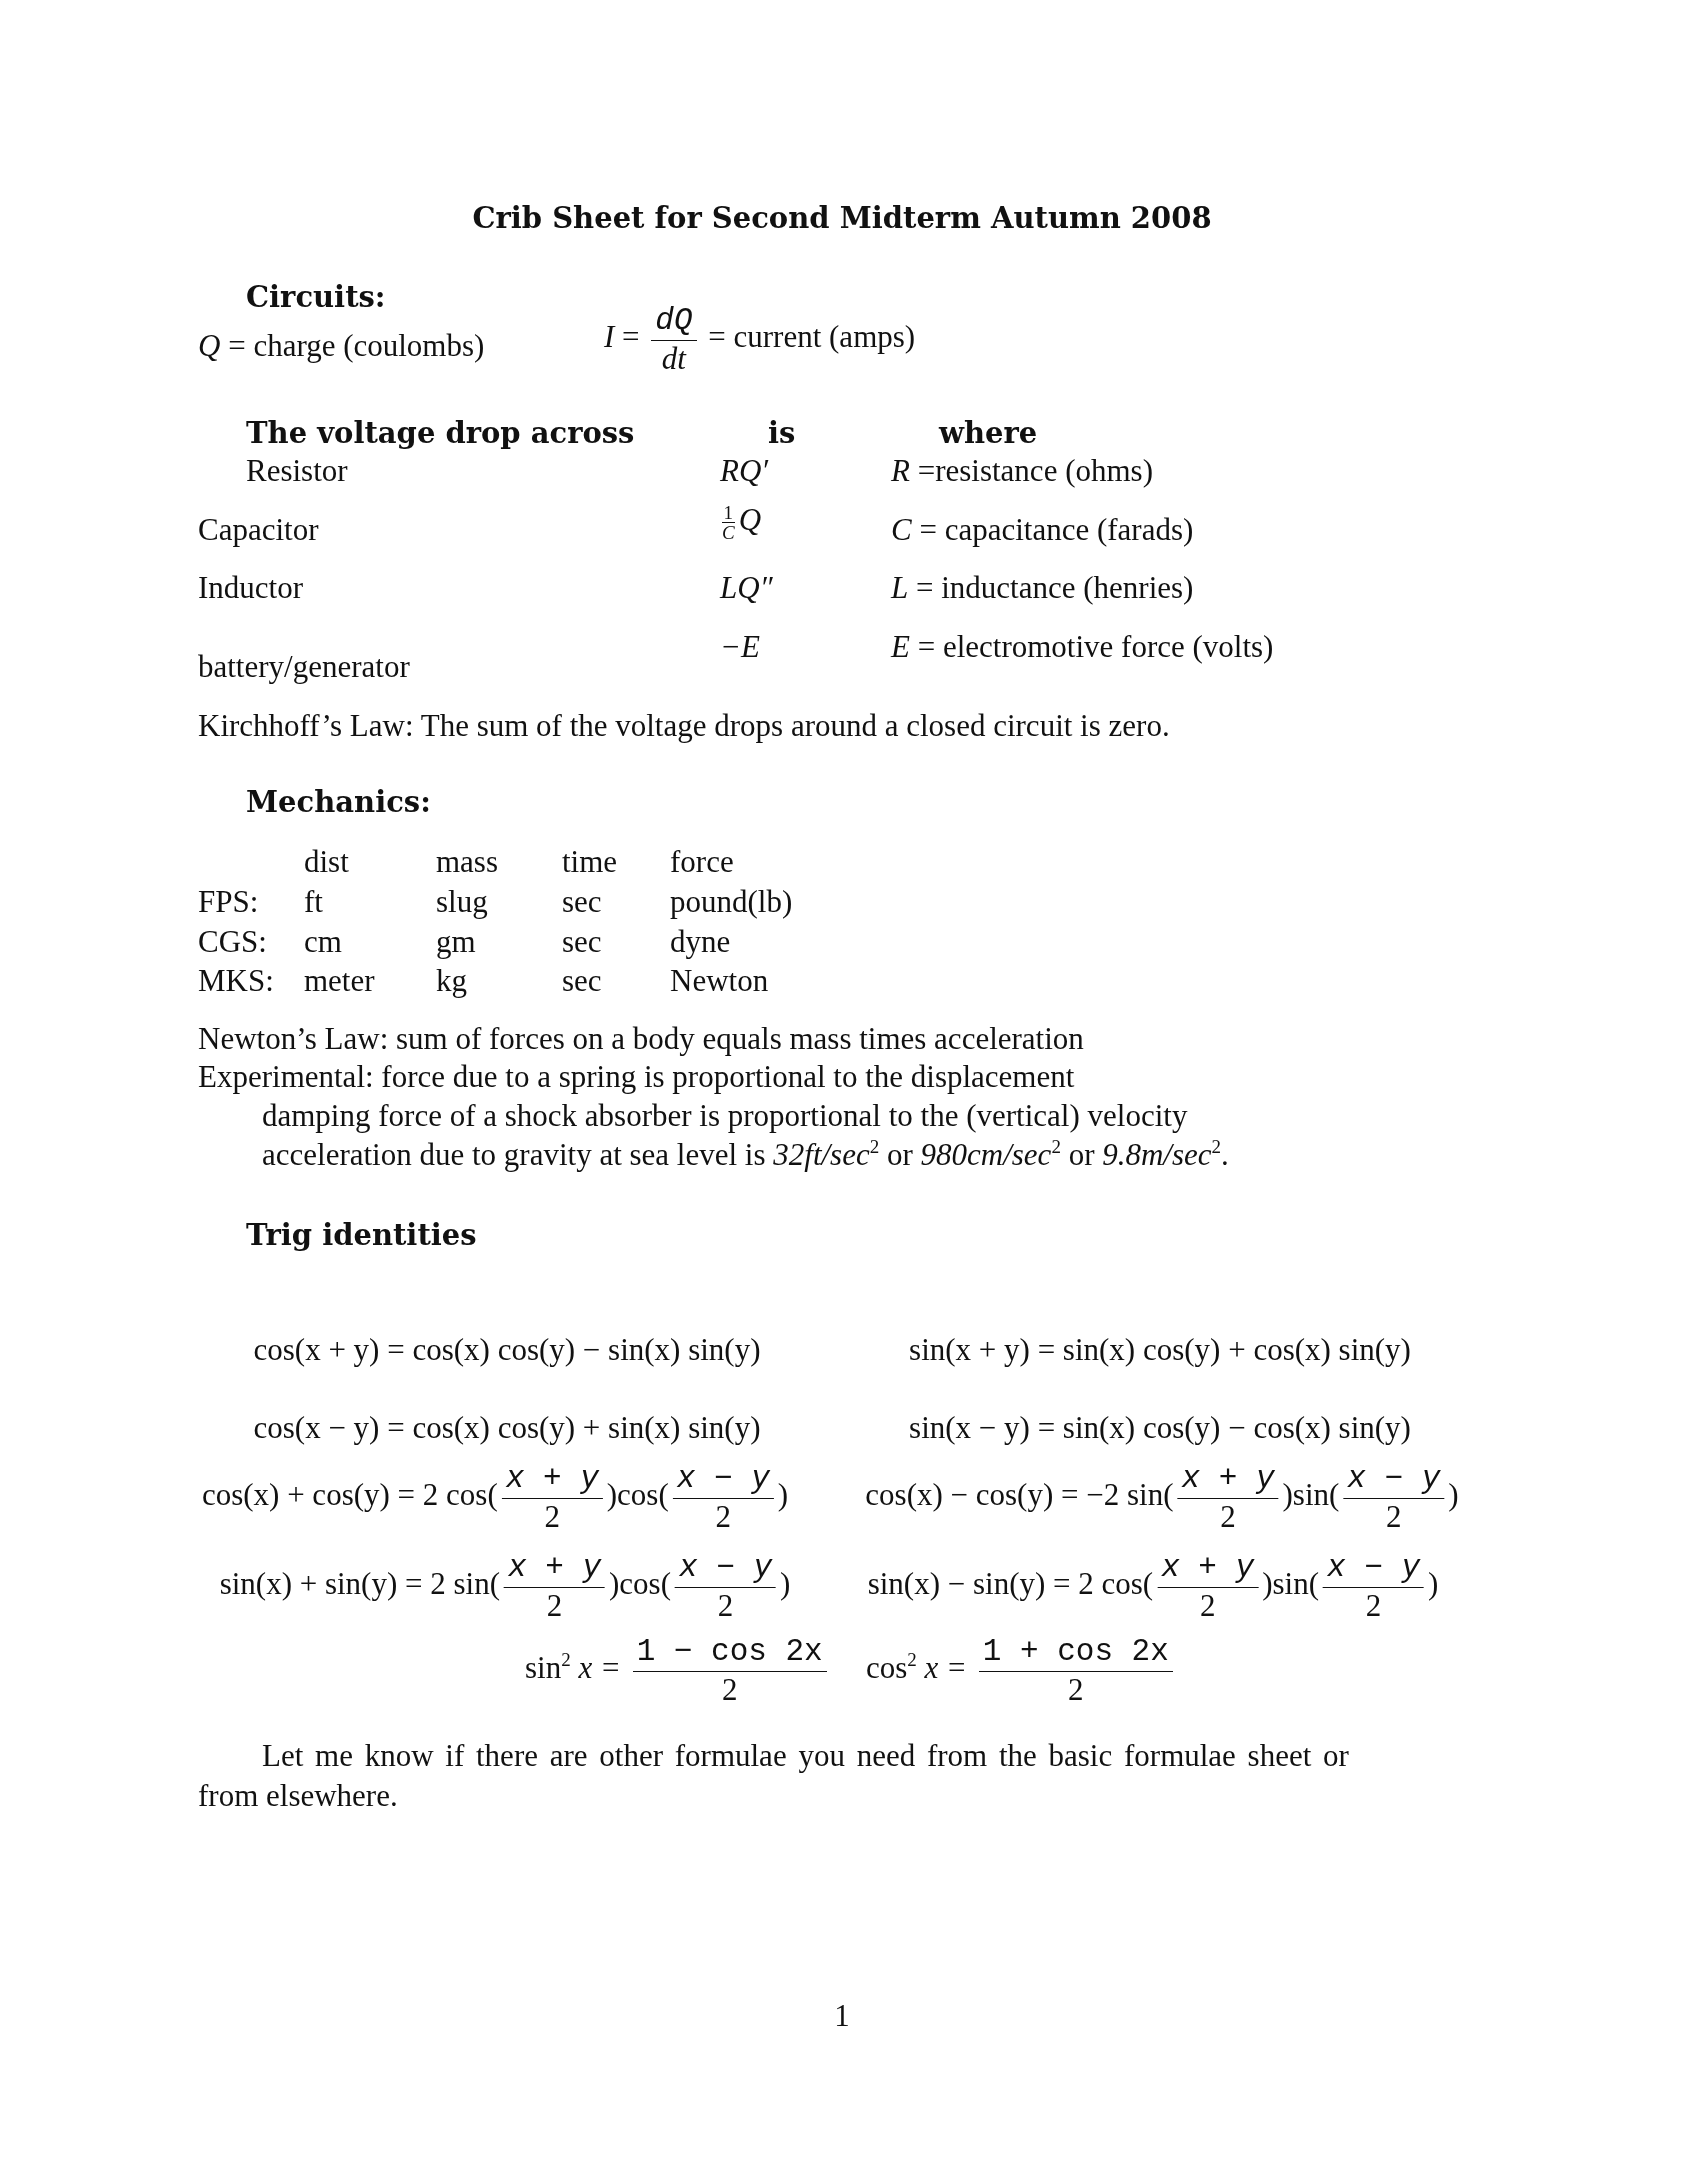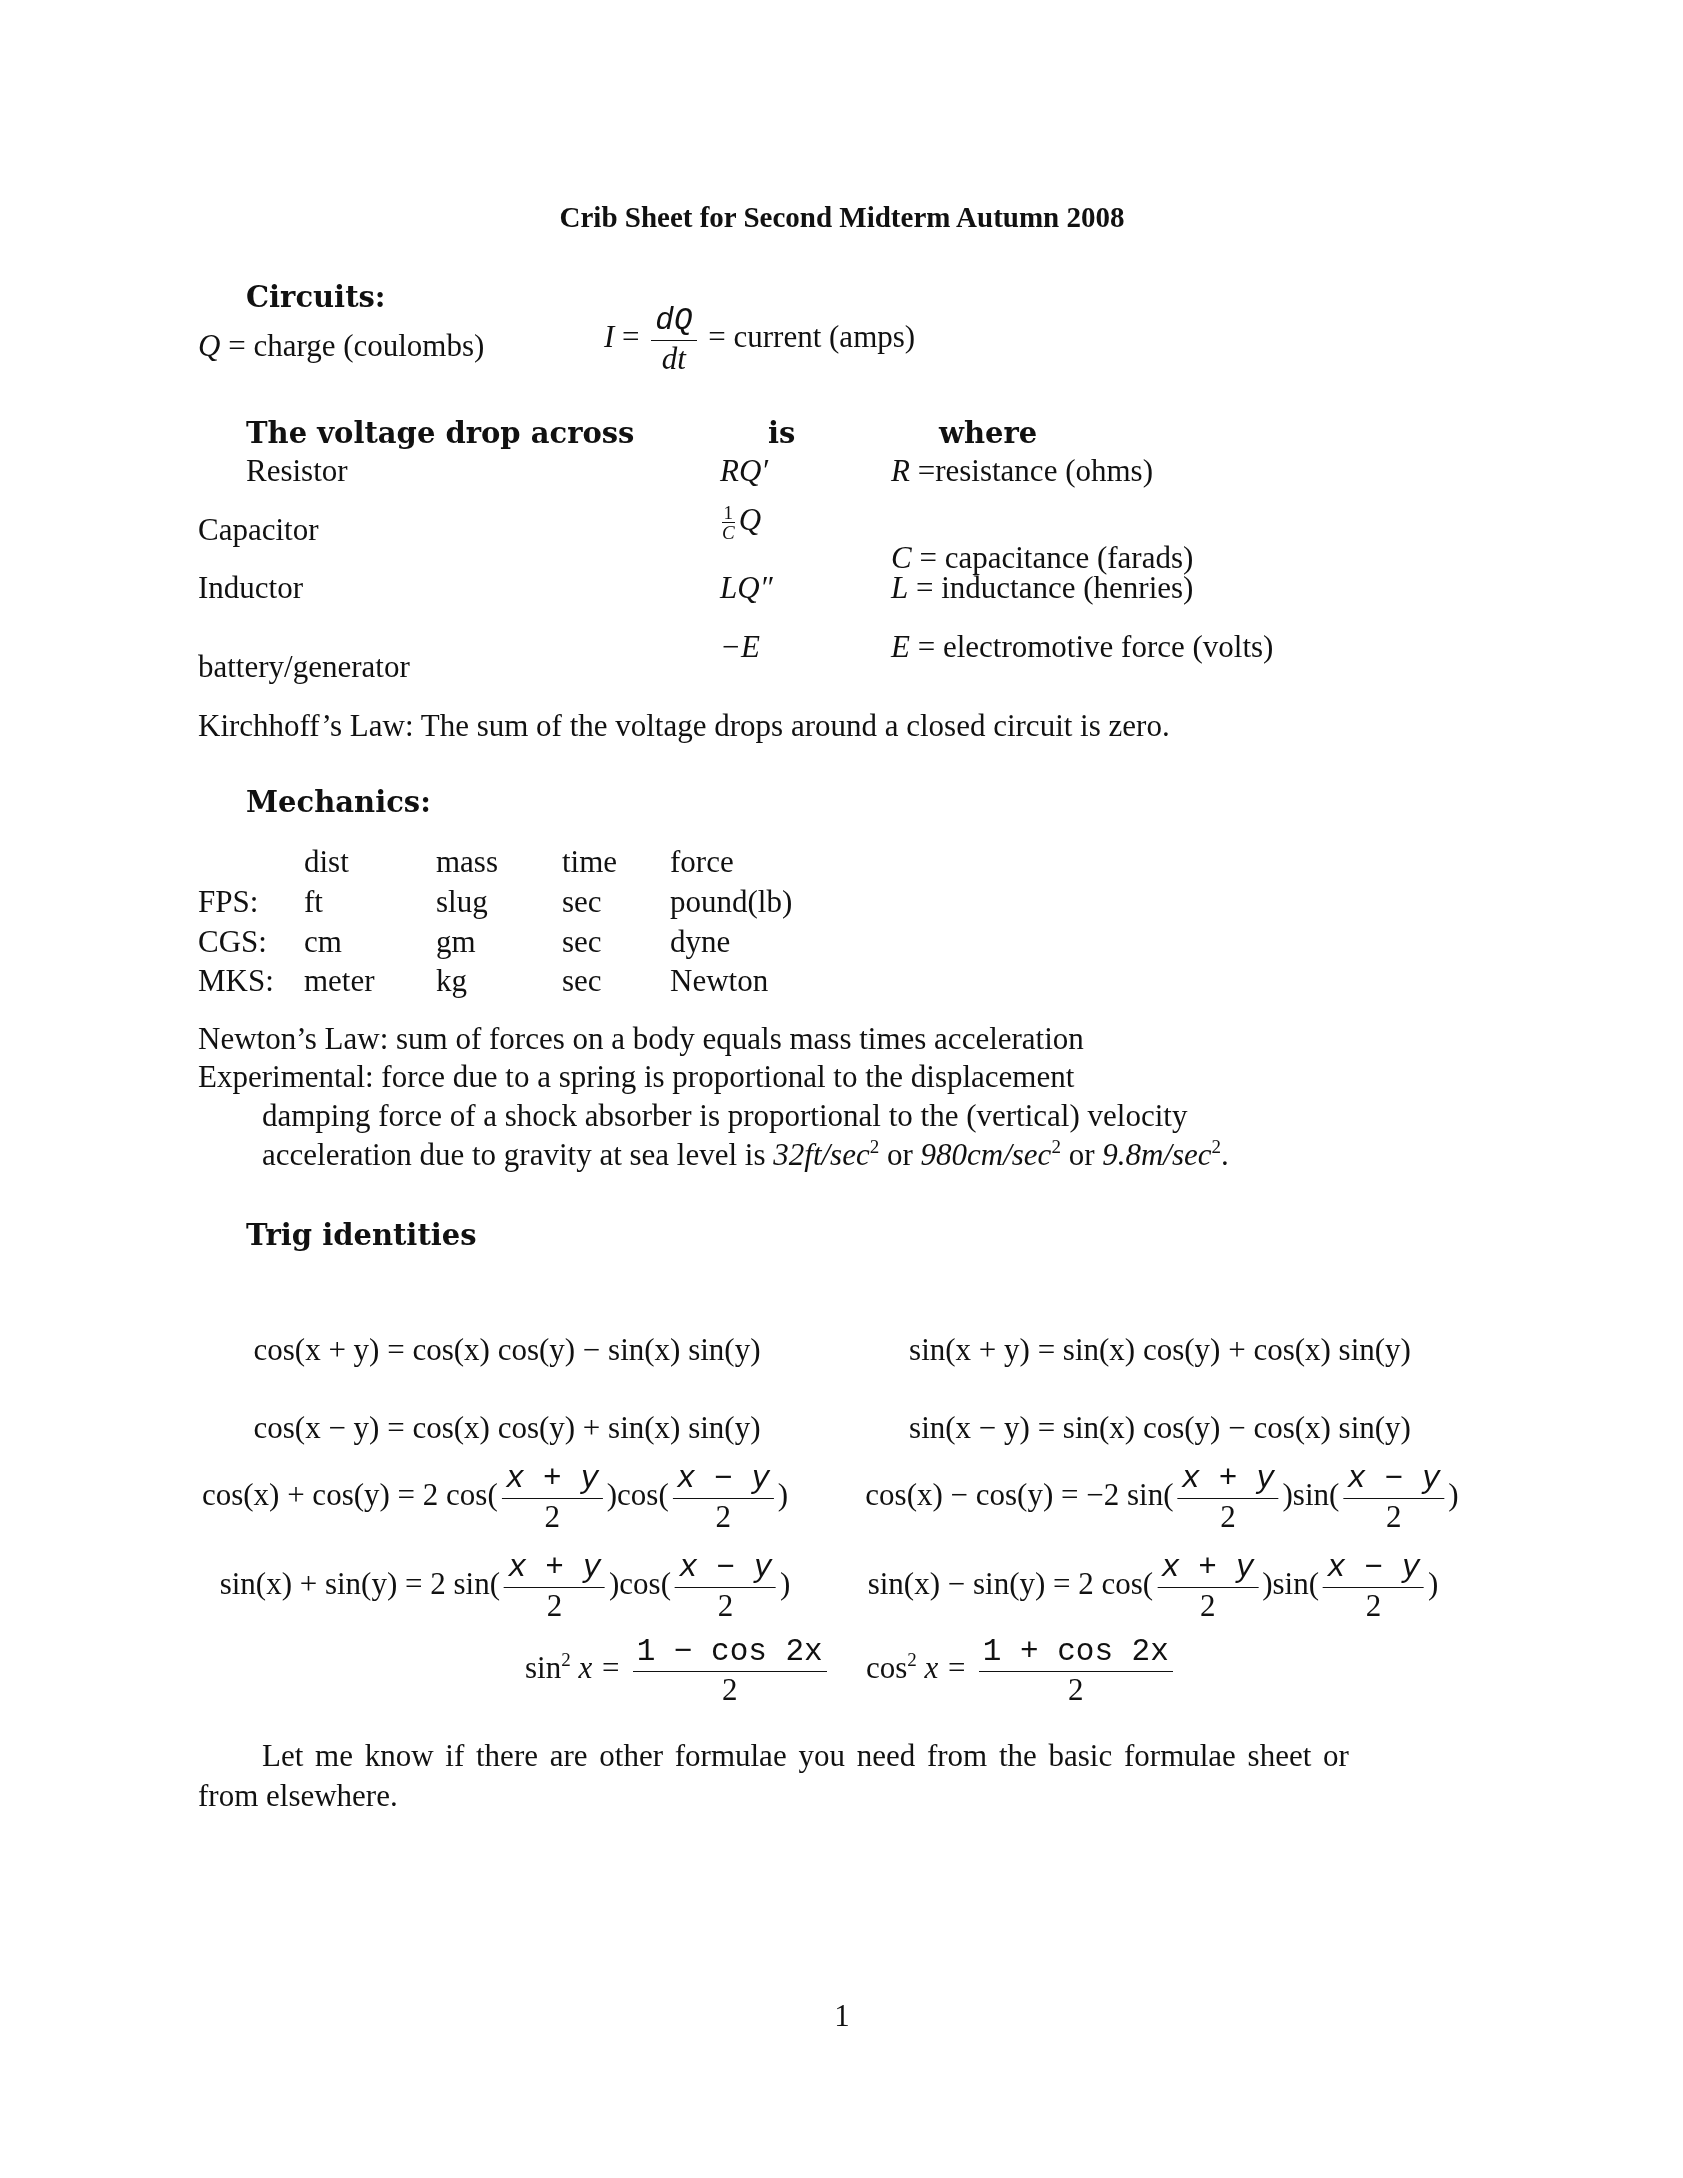--- a/index.html
+++ b/index.html
@@ -16,21 +16,21 @@
   .small-frac { display: inline-flex; flex-direction: column; align-items: center; vertical-align: middle; font-size: 19px; margin-right: 2px; }
   .small-frac .num { border-bottom: 1.2px solid #111; padding: 0 2px; line-height: 1; }
   .small-frac .den { padding: 0 2px; line-height: 1; }
   sup { font-size: 19px; vertical-align: 12px; line-height: 0; }
   .eq { font-family: "Liberation Serif", "DejaVu Serif", serif; font-size: 31px; }
   .row-center { transform: translateX(-50%); }
 </style>
 </head>
 <body>
 
-<div class="abs title" style="left:842px; top:201px; transform:translateX(-50%);font-family:Liberation Serif, serif;">Crib Sheet for Second Midterm Autumn 2008</div>
+<div class="abs title" style="left:842px; top:201px; transform:translateX(-50%);">Crib Sheet for Second Midterm Autumn 2008</div>
 
 <div class="abs bold" style="left:198px; top:280px;">Circuits:</div>
 
 <div class="abs txt" style="left:198px; top:330px;">
   <i>Q</i>
   <span>=</span>
   <span>charge (coulombs)</span>
 </div>
 
 <div class="abs txt" style="left:604px; top:305px;">
@@ -55,21 +55,21 @@
   <span>=resistance (ohms)</span>
 </div>
 
 <div class="abs txt" style="left:198px; top:514px;">Capacitor</div>
 <div class="abs txt" style="left:720px; top:503px;">
   <span class="small-frac">
     <span class="num">1</span>
     <i class="den">C</i>
   </span><i>Q</i>
 </div>
-<div class="abs txt" style="left:891px; top:542px;">
+<div class="abs txt" style="left:891px; top:514px;">
   <i>C</i>
   <span>= capacitance (farads)</span>
 </div>
 
 <div class="abs txt" style="left:198px; top:572px;">Inductor</div>
 <div class="abs txt it" style="left:720px; top:572px;">LQ″</div>
 <div class="abs txt" style="left:891px; top:572px;">
   <i>L</i>
   <span>= inductance (henries)</span>
 </div>

